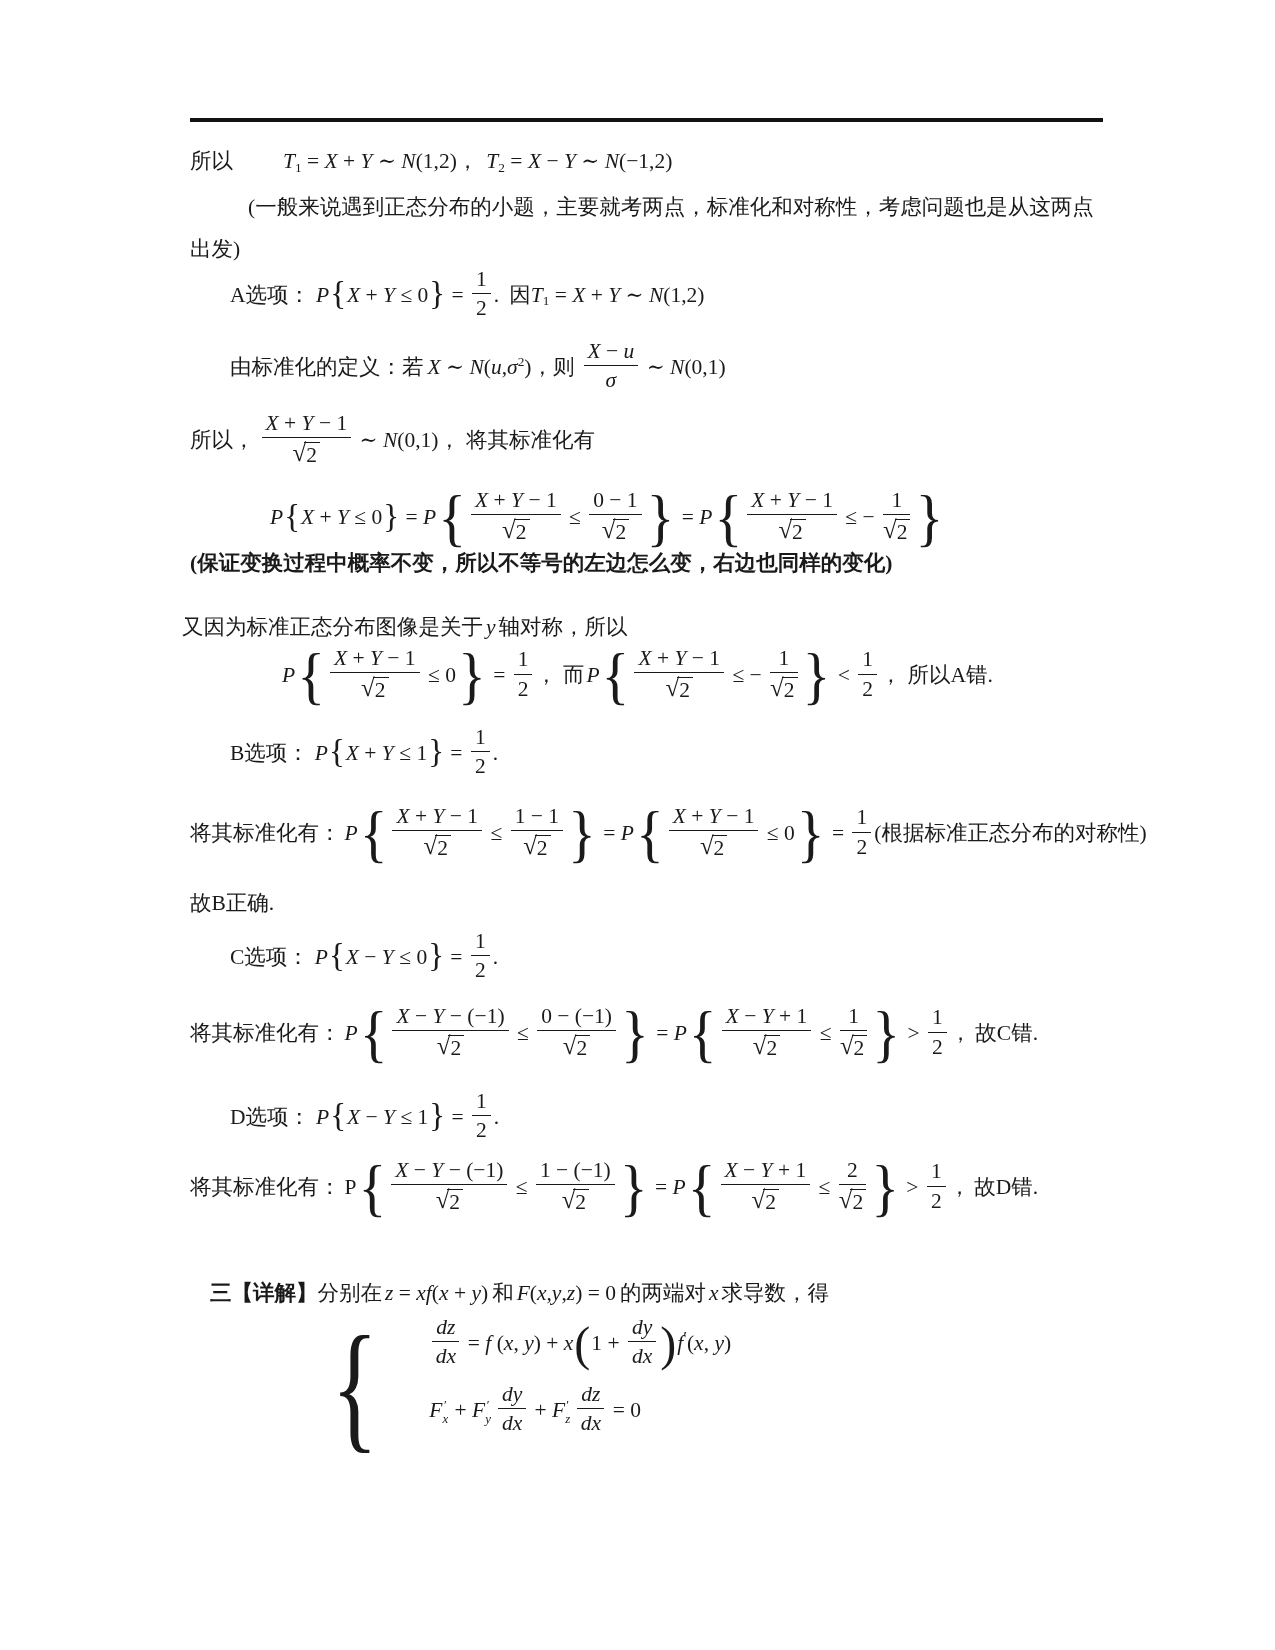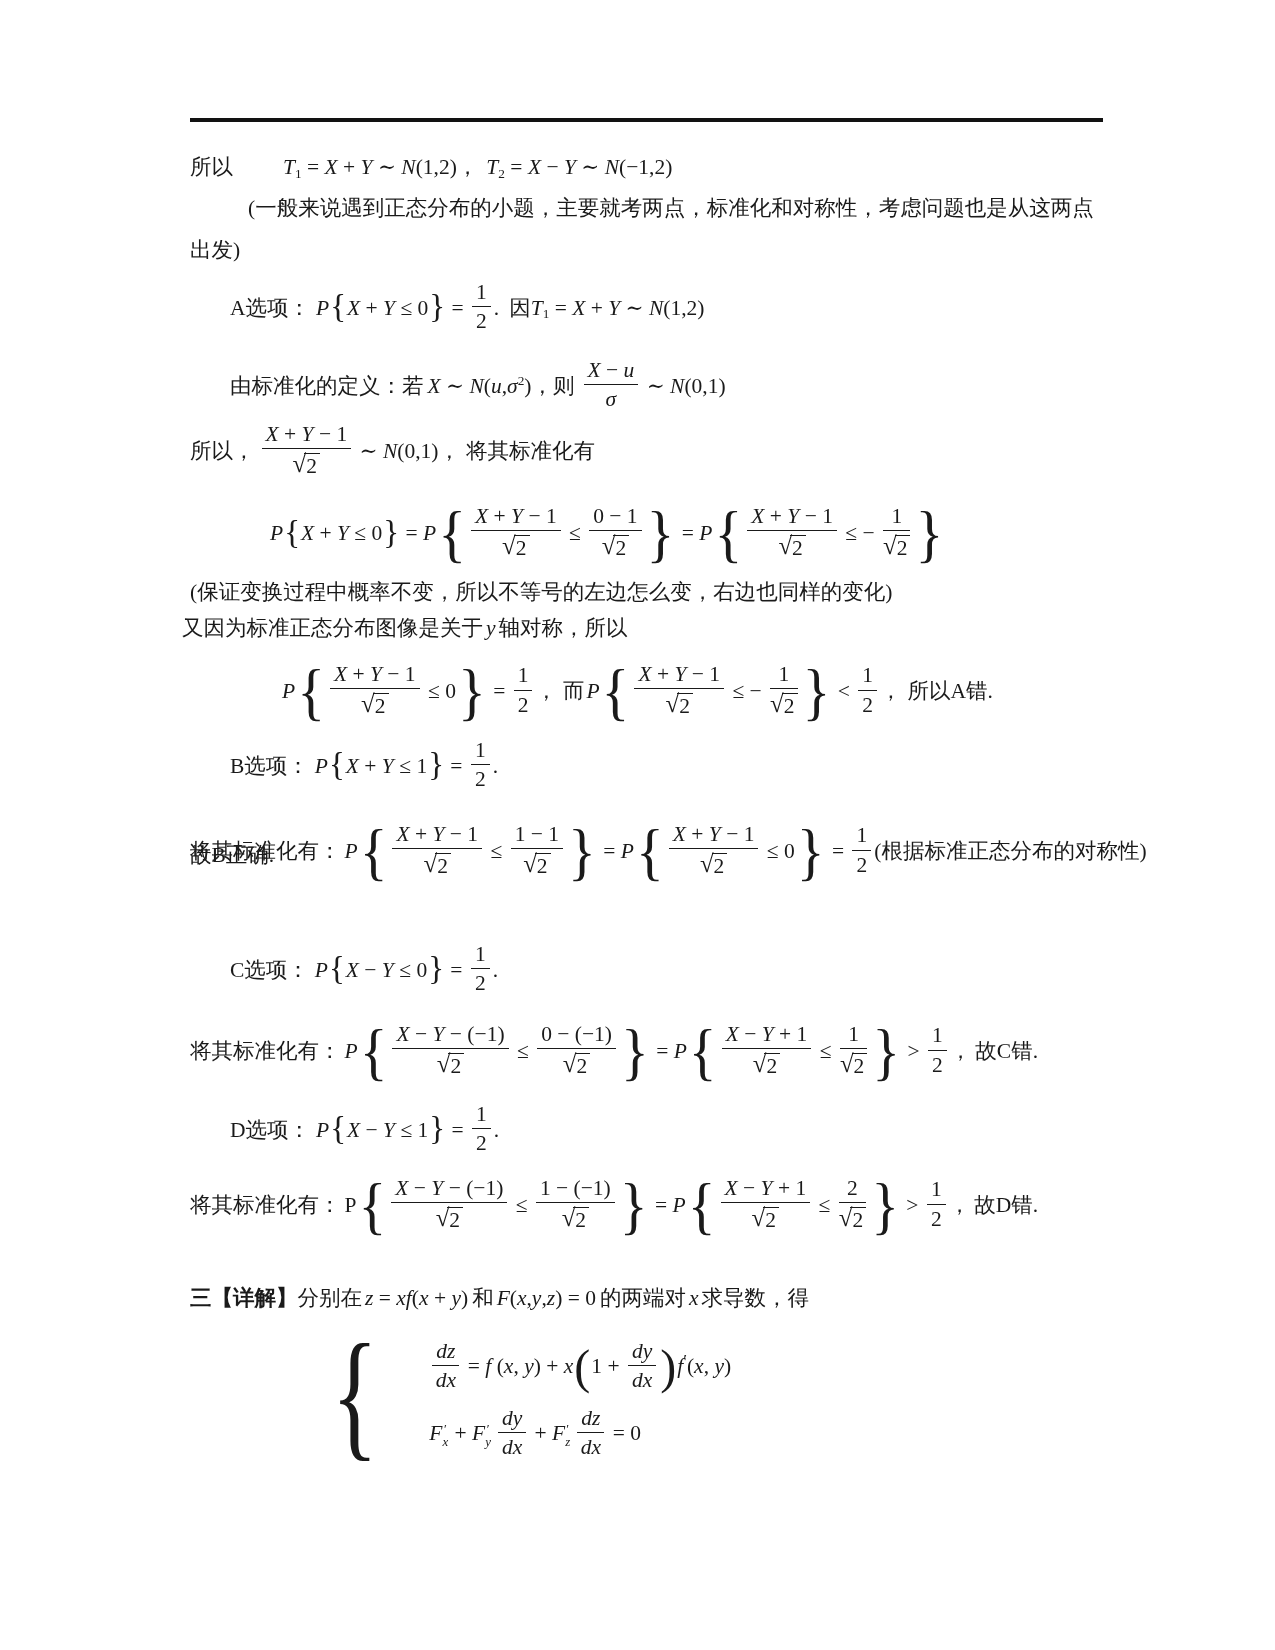--- a/index.html
+++ b/index.html
@@ -3,27 +3,27 @@
 <meta charset="utf-8">
 <style>
   html,body{margin:0;padding:0;}
   body{
     width:1275px;height:1650px;position:relative;background:#ffffff;
     color:#1a1a1a;font-family:"Liberation Serif","DejaVu Serif",serif;
     overflow:hidden;
   }
   .rule{position:absolute;background:#121212;}
   .line{
-    position:absolute;display:flex;align-items:flex-end;
+    position:absolute;display:flex;align-items:flex-start;
     font-size:21.5px;white-space:pre;
   }
   .content{white-space:pre;}
   .t{font-style:normal;}
   .i{font-style:italic;}
-  .bold{font-weight:bold;}
+  .bold{font-weight:bold;margin-left:20px;}
   .sub{font-size:0.62em;vertical-align:-0.28em;}
   .sup{font-size:0.62em;vertical-align:0.55em;}
   .pr{font-size:0.8em;vertical-align:0.42em;font-style:normal;}
   .sp{display:inline-block;}
   .frac{
     display:inline-block;vertical-align:middle;text-align:center;
     margin:0 3px;transform:translateY(-3px);
   }
   .frac .num{display:block;padding:0 4px 2px;border-bottom:1.5px solid #1a1a1a;line-height:1.12;}
   .frac .den{display:block;padding-top:2px;line-height:1.12;}
@@ -61,33 +61,33 @@
 </div>
 
 <div class="line" style="top:270px;left:230px;height:66px;"><span class="content"><span class="t">A选项：</span><span class="sp" style="width: 6px;"></span><span class="i">P</span><span class="bs">{</span><span class="i">X</span><span class="t"> + </span><span class="i">Y</span><span class="t"> ≤ 0</span><span class="bs">}</span><span class="t"> = </span><span class="frac"><span class="num"><span class="t">1</span></span><span class="den"><span class="t">2</span></span></span><span class="t">.</span><span class="sp" style="width: 10px;"></span><span class="t">因</span><span class="i">T</span><span class="sub">1</span><span class="t"> = </span><span class="i">X</span><span class="t"> + </span><span class="i">Y</span><span class="t"> ∼ </span><span class="i">N</span><span class="t">(1,2)</span></span></div>
 
 <div class="line" style="top:342px;left:230px;height:72px;"><span class="content"><span class="t">由标准化的定义：若</span><span class="sp" style="width: 4px;"></span><span class="i">X</span><span class="t"> ∼ </span><span class="i">N</span><span class="t">(</span><span class="i">u</span><span class="t">,</span><span class="i">σ</span><span class="sup">2</span><span class="t">)</span><span class="t">，则</span><span class="sp" style="width: 6px;"></span><span class="frac"><span class="num"><span class="i">X</span><span class="t"> − </span><span class="i">u</span></span><span class="den"><span class="i">σ</span></span></span><span class="t"> ∼ </span><span class="i">N</span><span class="t">(0,1)</span></span></div>
 
 <div class="line" style="top:414px;left:190px;height:68px;"><span class="content"><span class="t">所以，</span><span class="sp" style="width: 4px;"></span><span class="frac"><span class="num"><span class="i">X</span><span class="t"> + </span><span class="i">Y</span><span class="t"> − 1</span></span><span class="den"><span class="sqrt"><span class="rad">√</span><span class="rc">2</span></span></span></span><span class="t"> ∼ </span><span class="i">N</span><span class="t">(0,1)</span><span class="t">，</span><span class="sp" style="width: 6px;"></span><span class="t">将其标准化有</span></span></div>
 
 <div class="line" style="top:490px;left:270px;height:74px;"><span class="content"><span class="i">P</span><span class="bs">{</span><span class="i">X</span><span class="t"> + </span><span class="i">Y</span><span class="t"> ≤ 0</span><span class="bs">}</span><span class="t"> = </span><span class="i">P</span><span class="bb">{</span><span class="frac"><span class="num"><span class="i">X</span><span class="t"> + </span><span class="i">Y</span><span class="t"> − 1</span></span><span class="den"><span class="sqrt"><span class="rad">√</span><span class="rc">2</span></span></span></span><span class="t"> ≤ </span><span class="frac"><span class="num"><span class="t">0 − 1</span></span><span class="den"><span class="sqrt"><span class="rad">√</span><span class="rc">2</span></span></span></span><span class="bb">}</span><span class="t"> = </span><span class="i">P</span><span class="bb">{</span><span class="frac"><span class="num"><span class="i">X</span><span class="t"> + </span><span class="i">Y</span><span class="t"> − 1</span></span><span class="den"><span class="sqrt"><span class="rad">√</span><span class="rc">2</span></span></span></span><span class="t"> ≤ − </span><span class="frac"><span class="num"><span class="t">1</span></span><span class="den"><span class="sqrt"><span class="rad">√</span><span class="rc">2</span></span></span></span><span class="bb">}</span></span></div>
 
-<div class="line" style="top:576px;left:190px;height:30px;">
+<div class="line" style="top:548px;left:190px;height:30px;font-weight:bold;">
   <span class="content t">(保证变换过程中概率不变，所以不等号的左边怎么变，右边也同样的变化)</span>
 </div>
 
 <div class="line" style="top:612px;left:182px;height:30px;"><span class="content"><span class="t">又因为标准正态分布图像是关于</span><span class="sp" style="width: 3px;"></span><span class="i">y</span><span class="sp" style="width: 3px;"></span><span class="t">轴对称，所以</span></span></div>
 
 <div class="line" style="top:648px;left:282px;height:74px;"><span class="content"><span class="i">P</span><span class="bb">{</span><span class="frac"><span class="num"><span class="i">X</span><span class="t"> + </span><span class="i">Y</span><span class="t"> − 1</span></span><span class="den"><span class="sqrt"><span class="rad">√</span><span class="rc">2</span></span></span></span><span class="t"> ≤ 0</span><span class="bb">}</span><span class="t"> = </span><span class="frac"><span class="num"><span class="t">1</span></span><span class="den"><span class="t">2</span></span></span><span class="t">，</span><span class="sp" style="width: 6px;"></span><span class="t">而</span><span class="sp" style="width: 2px;"></span><span class="i">P</span><span class="bb">{</span><span class="frac"><span class="num"><span class="i">X</span><span class="t"> + </span><span class="i">Y</span><span class="t"> − 1</span></span><span class="den"><span class="sqrt"><span class="rad">√</span><span class="rc">2</span></span></span></span><span class="t"> ≤ − </span><span class="frac"><span class="num"><span class="t">1</span></span><span class="den"><span class="sqrt"><span class="rad">√</span><span class="rc">2</span></span></span></span><span class="bb">}</span><span class="t"> &lt; </span><span class="frac"><span class="num"><span class="t">1</span></span><span class="den"><span class="t">2</span></span></span><span class="t">，</span><span class="sp" style="width: 6px;"></span><span class="t">所以A错.</span></span></div>
 
 <div class="line" style="top:728px;left:230px;height:66px;"><span class="content"><span class="t">B选项：</span><span class="sp" style="width: 6px;"></span><span class="i">P</span><span class="bs">{</span><span class="i">X</span><span class="t"> + </span><span class="i">Y</span><span class="t"> ≤ 1</span><span class="bs">}</span><span class="t"> = </span><span class="frac"><span class="num"><span class="t">1</span></span><span class="den"><span class="t">2</span></span></span><span class="t">.</span></span></div>
 
 <div class="line" style="top:806px;left:190px;height:76px;"><span class="content"><span class="t">将其标准化有：</span><span class="sp" style="width: 4px;"></span><span class="i">P</span><span class="bb">{</span><span class="frac"><span class="num"><span class="i">X</span><span class="t"> + </span><span class="i">Y</span><span class="t"> − 1</span></span><span class="den"><span class="sqrt"><span class="rad">√</span><span class="rc">2</span></span></span></span><span class="t"> ≤ </span><span class="frac"><span class="num"><span class="t">1 − 1</span></span><span class="den"><span class="sqrt"><span class="rad">√</span><span class="rc">2</span></span></span></span><span class="bb">}</span><span class="t"> = </span><span class="i">P</span><span class="bb">{</span><span class="frac"><span class="num"><span class="i">X</span><span class="t"> + </span><span class="i">Y</span><span class="t"> − 1</span></span><span class="den"><span class="sqrt"><span class="rad">√</span><span class="rc">2</span></span></span></span><span class="t"> ≤ 0</span><span class="bb">}</span><span class="t"> = </span><span class="frac"><span class="num"><span class="t">1</span></span><span class="den"><span class="t">2</span></span></span><span class="t">(根据标准正态分布的对称性)</span></span></div>
 
-<div class="line" style="top:839px;left:190px;height:30px;">
+<div class="line" style="top:888px;left:190px;height:30px;">
   <span class="content t">故B正确.</span>
 </div>
 
 <div class="line" style="top:932px;left:230px;height:66px;"><span class="content"><span class="t">C选项：</span><span class="sp" style="width: 6px;"></span><span class="i">P</span><span class="bs">{</span><span class="i">X</span><span class="t"> − </span><span class="i">Y</span><span class="t"> ≤ 0</span><span class="bs">}</span><span class="t"> = </span><span class="frac"><span class="num"><span class="t">1</span></span><span class="den"><span class="t">2</span></span></span><span class="t">.</span></span></div>
 
 <div class="line" style="top:1006px;left:190px;height:76px;"><span class="content"><span class="t">将其标准化有：</span><span class="sp" style="width: 4px;"></span><span class="i">P</span><span class="bb">{</span><span class="frac"><span class="num"><span class="i">X</span><span class="t"> − </span><span class="i">Y</span><span class="t"> − (−1)</span></span><span class="den"><span class="sqrt"><span class="rad">√</span><span class="rc">2</span></span></span></span><span class="t"> ≤ </span><span class="frac"><span class="num"><span class="t">0 − (−1)</span></span><span class="den"><span class="sqrt"><span class="rad">√</span><span class="rc">2</span></span></span></span><span class="bb">}</span><span class="t"> = </span><span class="i">P</span><span class="bb">{</span><span class="frac"><span class="num"><span class="i">X</span><span class="t"> − </span><span class="i">Y</span><span class="t"> + 1</span></span><span class="den"><span class="sqrt"><span class="rad">√</span><span class="rc">2</span></span></span></span><span class="t"> ≤ </span><span class="frac"><span class="num"><span class="t">1</span></span><span class="den"><span class="sqrt"><span class="rad">√</span><span class="rc">2</span></span></span></span><span class="bb">}</span><span class="t"> &gt; </span><span class="frac"><span class="num"><span class="t">1</span></span><span class="den"><span class="t">2</span></span></span><span class="t">，</span><span class="sp" style="width: 4px;"></span><span class="t">故C错.</span></span></div>
 
 <div class="line" style="top:1092px;left:230px;height:66px;"><span class="content"><span class="t">D选项：</span><span class="sp" style="width: 6px;"></span><span class="i">P</span><span class="bs">{</span><span class="i">X</span><span class="t"> − </span><span class="i">Y</span><span class="t"> ≤ 1</span><span class="bs">}</span><span class="t"> = </span><span class="frac"><span class="num"><span class="t">1</span></span><span class="den"><span class="t">2</span></span></span><span class="t">.</span></span></div>
 
 <div class="line" style="top:1160px;left:190px;height:76px;"><span class="content"><span class="t">将其标准化有：</span><span class="sp" style="width: 4px;"></span><span class="t">P</span><span class="bb">{</span><span class="frac"><span class="num"><span class="i">X</span><span class="t"> − </span><span class="i">Y</span><span class="t"> − (−1)</span></span><span class="den"><span class="sqrt"><span class="rad">√</span><span class="rc">2</span></span></span></span><span class="t"> ≤ </span><span class="frac"><span class="num"><span class="t">1 − (−1)</span></span><span class="den"><span class="sqrt"><span class="rad">√</span><span class="rc">2</span></span></span></span><span class="bb">}</span><span class="t"> = </span><span class="i">P</span><span class="bb">{</span><span class="frac"><span class="num"><span class="i">X</span><span class="t"> − </span><span class="i">Y</span><span class="t"> + 1</span></span><span class="den"><span class="sqrt"><span class="rad">√</span><span class="rc">2</span></span></span></span><span class="t"> ≤ </span><span class="frac"><span class="num"><span class="t">2</span></span><span class="den"><span class="sqrt"><span class="rad">√</span><span class="rc">2</span></span></span></span><span class="bb">}</span><span class="t"> &gt; </span><span class="frac"><span class="num"><span class="t">1</span></span><span class="den"><span class="t">2</span></span></span><span class="t">，</span><span class="sp" style="width: 4px;"></span><span class="t">故D错.</span></span></div>

